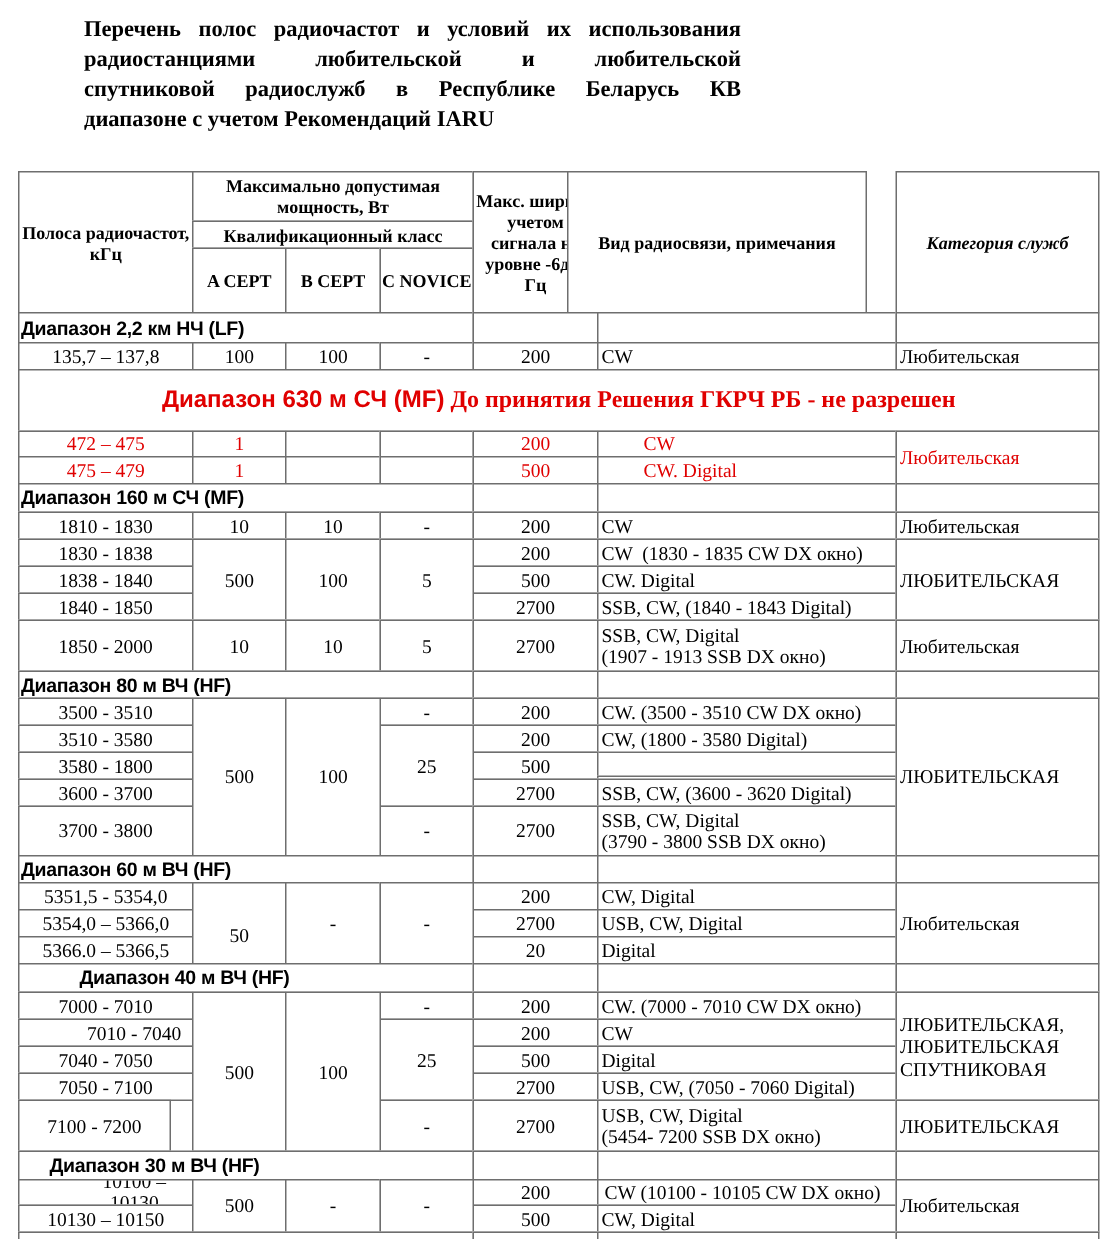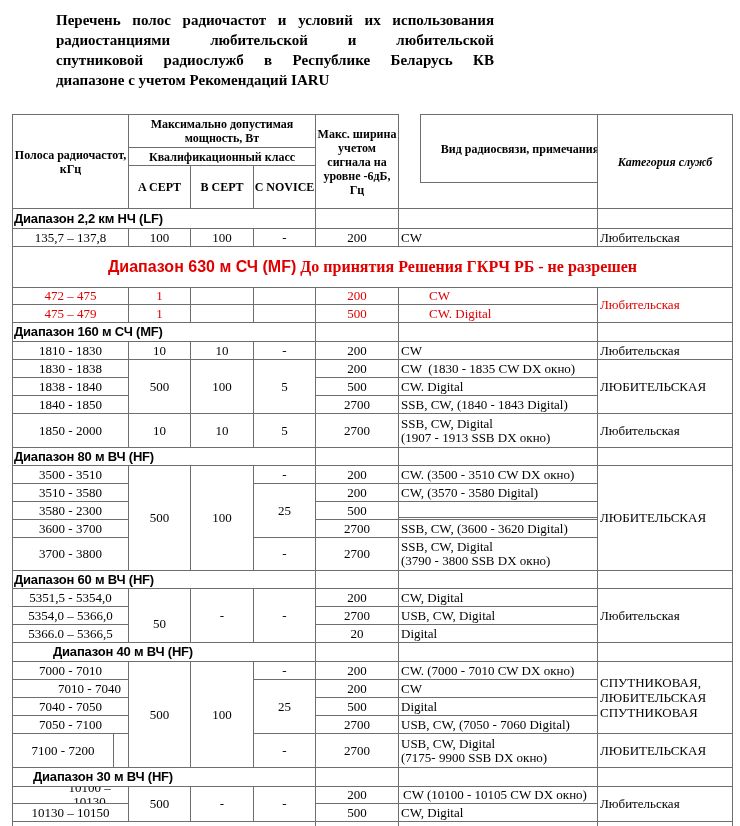--- a/index.html
+++ b/index.html
@@ -29,21 +29,21 @@
 
 <div id="tbl">
 
   <div class="c hd" style="left:12px;top:114px;width:117px;height:95px;">Полоса радиочастот, кГц</div>
   <div class="c hd" style="left:128px;top:114px;width:188px;height:34px;">Максимально допустимая мощность, Вт</div>
   <div class="c hd" style="left:128px;top:147px;width:188px;height:19px;">Квалификационный класс</div>
   <div class="c hd" style="left:128px;top:165px;width:63px;height:44px;">A CEPT</div>
   <div class="c hd" style="left:190px;top:165px;width:64px;height:44px;">B CEPT</div>
   <div class="c hd" style="left:253px;top:165px;width:63px;height:44px;">C NOVICE</div>
   <div class="c hd" style="left:315px;top:114px;width:84px;height:95px;">Макс. ширина учетом сигнала на уровне -6дБ, Гц</div>
-  <div class="c hd" style="left:420px;top:114px;width:200px;height:69px;">Вид радиосвязи, примечания</div>
+  <div class="c hd" style="left:378px;top:114px;width:200px;height:95px;">Вид радиосвязи, примечания</div>
   <div class="c hd" style="left:597px;top:114px;width:136px;height:95px;font-style:italic;">Категория служб</div>
 
   <div class="c sec" style="left:12px;top:208px;width:304px;height:21px;">Диапазон 2,2 км НЧ (LF)</div>
   <div class="c" style="left:315px;top:208px;width:84px;height:21px;"></div>
   <div class="c" style="left:398px;top:208px;width:200px;height:21px;"></div>
   <div class="c" style="left:597px;top:208px;width:136px;height:21px;"></div>
   <div class="c" style="left:12px;top:228px;width:117px;height:19px;">135,7 – 137,8</div>
   <div class="c" style="left:128px;top:228px;width:63px;height:19px;">100</div>
   <div class="c" style="left:190px;top:228px;width:64px;height:19px;">100</div>
   <div class="c" style="left:253px;top:228px;width:63px;height:19px;">-</div>
@@ -110,22 +110,22 @@
   <div class="c" style="left:315px;top:447px;width:84px;height:19px;"></div>
   <div class="c" style="left:398px;top:447px;width:200px;height:19px;"></div>
   <div class="c" style="left:597px;top:447px;width:136px;height:19px;"></div>
 
   <div class="c" style="left:12px;top:465px;width:117px;height:19px;">3500 - 3510</div>
   <div class="c" style="left:253px;top:465px;width:63px;height:19px;">-</div>
   <div class="c" style="left:315px;top:465px;width:84px;height:19px;">200</div>
   <div class="c l" style="left:398px;top:465px;width:200px;height:19px;">CW. (3500 - 3510 CW DX окно)</div>
   <div class="c" style="left:12px;top:483px;width:117px;height:19px;">3510 - 3580</div>
   <div class="c" style="left:315px;top:483px;width:84px;height:19px;">200</div>
-  <div class="c l" style="left:398px;top:483px;width:200px;height:19px;">CW, (3570 - 3580 Digital)</div>
-  <div class="c" style="left:12px;top:501px;width:117px;height:19px;">3580 - 2300</div>
+  <div class="c l" style="left:398px;top:483px;width:200px;height:19px;">CW, (1800 - 3580 Digital)</div>
+  <div class="c" style="left:12px;top:501px;width:117px;height:19px;">3580 - 1800</div>
   <div class="c" style="left:315px;top:501px;width:84px;height:19px;">500</div>
   <div class="c l" style="left:398px;top:501px;width:200px;height:19px;margin-top:16px;">Digital, CW</div>
   <div class="c" style="left:12px;top:519px;width:117px;height:19px;">3600 - 3700</div>
   <div class="c" style="left:315px;top:519px;width:84px;height:19px;">2700</div>
   <div class="c l" style="left:398px;top:519px;width:200px;height:19px;">SSB, CW, (3600 - 3620 Digital)</div>
   <div class="c" style="left:253px;top:483px;width:63px;height:55px;">25</div>
   <div class="c" style="left:12px;top:537px;width:117px;height:34px;">3700 - 3800</div>
   <div class="c" style="left:253px;top:537px;width:63px;height:34px;">-</div>
   <div class="c" style="left:315px;top:537px;width:84px;height:34px;">2700</div>
   <div class="c l" style="left:398px;top:537px;width:200px;height:34px;flex-direction:column;align-items:flex-start;justify-content:center;">
@@ -166,30 +166,30 @@
   <div class="c" style="left:315px;top:679px;width:84px;height:19px;">200</div>
   <div class="c l" style="left:398px;top:679px;width:200px;height:19px;">CW</div>
   <div class="c" style="left:12px;top:697px;width:117px;height:19px;">7040 - 7050</div>
   <div class="c" style="left:315px;top:697px;width:84px;height:19px;">500</div>
   <div class="c l" style="left:398px;top:697px;width:200px;height:19px;">Digital</div>
   <div class="c" style="left:12px;top:715px;width:117px;height:19px;">7050 - 7100</div>
   <div class="c" style="left:315px;top:715px;width:84px;height:19px;">2700</div>
   <div class="c l" style="left:398px;top:715px;width:200px;height:19px;">USB, CW, (7050 - 7060 Digital)</div>
   <div class="c" style="left:253px;top:679px;width:63px;height:55px;">25</div>
   <div class="c l" style="left:597px;top:661px;width:136px;height:73px;flex-direction:column;align-items:flex-start;justify-content:center;line-height:15px;">
-    <span>СПУТНИКОВАЯ,</span>
+    <span>ЛЮБИТЕЛЬСКАЯ,</span>
     <span>ЛЮБИТЕЛЬСКАЯ</span>
     <span>СПУТНИКОВАЯ</span>
   </div>
   <div class="c" style="left:12px;top:733px;width:102px;height:35px;">7100 - 7200</div>
   <div class="c" style="left:253px;top:733px;width:63px;height:35px;">-</div>
   <div class="c" style="left:315px;top:733px;width:84px;height:35px;">2700</div>
   <div class="c l" style="left:398px;top:733px;width:200px;height:35px;flex-direction:column;align-items:flex-start;justify-content:center;">
     <span>USB, CW, Digital</span>
-    <span>(7175- 9900 SSB DX окно)</span>
+    <span>(5454- 7200 SSB DX окно)</span>
   </div>
   <div class="c l" style="left:597px;top:733px;width:136px;height:35px;">ЛЮБИТЕЛЬСКАЯ</div>
   <div class="c" style="left:128px;top:661px;width:63px;height:107px;">500</div>
   <div class="c" style="left:190px;top:661px;width:64px;height:107px;">100</div>
 
   <div class="c sec" style="left:12px;top:767px;width:304px;height:20px;padding-left:20px;">Диапазон 30 м ВЧ (HF)</div>
   <div class="c" style="left:315px;top:767px;width:84px;height:20px;"></div>
   <div class="c" style="left:398px;top:767px;width:200px;height:20px;"></div>
   <div class="c" style="left:597px;top:767px;width:136px;height:20px;"></div>
   <div class="c" style="left:12px;top:786px;width:117px;height:18px;padding-left:38px;">10100 – 10130</div>

